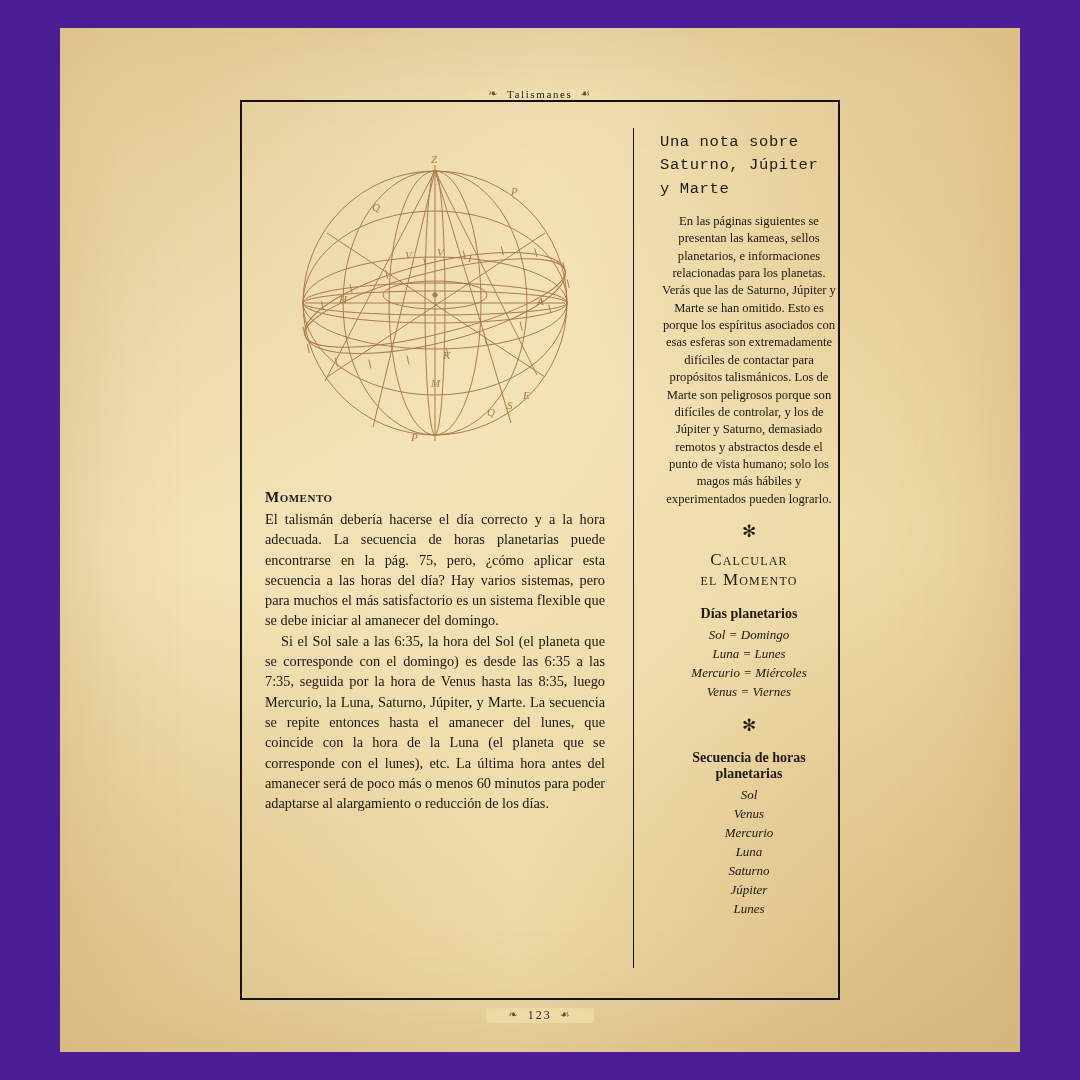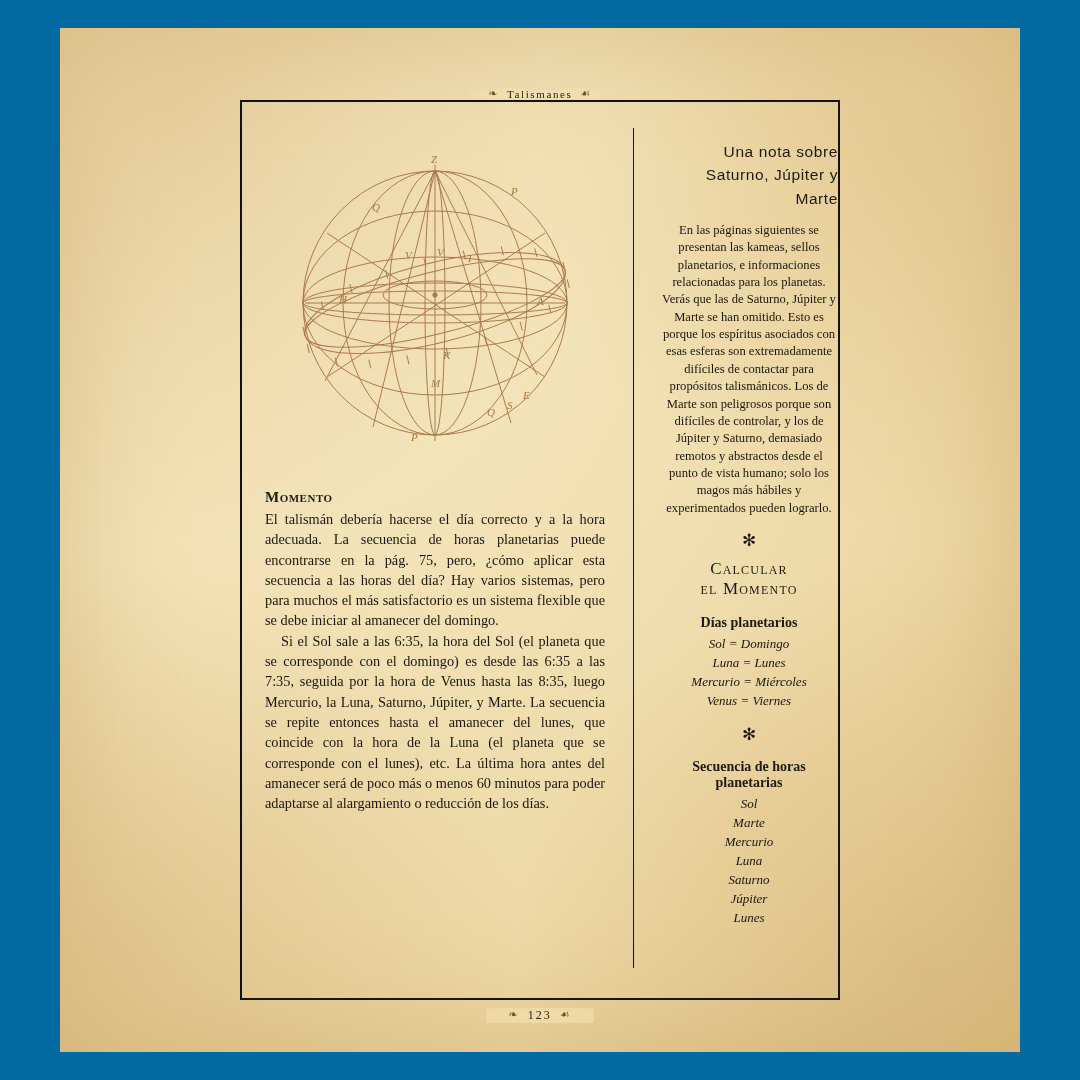--- a/index.html
+++ b/index.html
@@ -8,21 +8,21 @@
     width: 1080px;
     height: 1080px;
     background: #ffffff;
     font-family: "Liberation Serif", serif;
   }
 
   #page {
     position: relative;
     width: 1080px;
     height: 1080px;
-    background: #0369a1;
+    background: #4c1d95;
     overflow: hidden;
   }
 
   
   .sheet {
     position: absolute;
     left: 60px;
     top: 28px;
     width: 960px;
     height: 1024px;
@@ -148,27 +148,27 @@
     color: #191611;
     text-align: justify;
     margin: 0;
     text-indent: 0;
     hyphens: auto;
   }
   .body-p + .body-p { text-indent: 16px; margin-top: 0; }
 
   
   .side-title {
-    font-family: Liberation Sans, sans-serif;
+    font-family: Liberation Mono, monospace;
     font-size: 15.5px;
     line-height: 1.5;
-    text-align: right;
+    text-align: left;
     color: #1d1a15;
     letter-spacing: 0.6px;
-    margin: 17px 0 12px 0;
+    margin: 8px 0 12px 0;
     font-weight: normal;
   }
   .side-p {
     font-size: 12.6px;
     line-height: 1.38;
     text-align: center;
     color: #191611;
     margin: 0 2px;
   }
   .star {
@@ -307,21 +307,21 @@
       </ul>
 
       <div class="star">✻</div>
 
       <div class="side-sub">
         <span>Secuencia de horas</span><br>
         <span>planetarias</span>
       </div>
       <ul class="side-list plain">
         <li>Sol</li>
-        <li>Marte</li>
+        <li>Venus</li>
         <li>Mercurio</li>
         <li>Luna</li>
         <li>Saturno</li>
         <li>Júpiter</li>
         <li>Lunes</li>
       </ul>
     </div>
 
     <div class="folio">
       <span class="f-inner">

